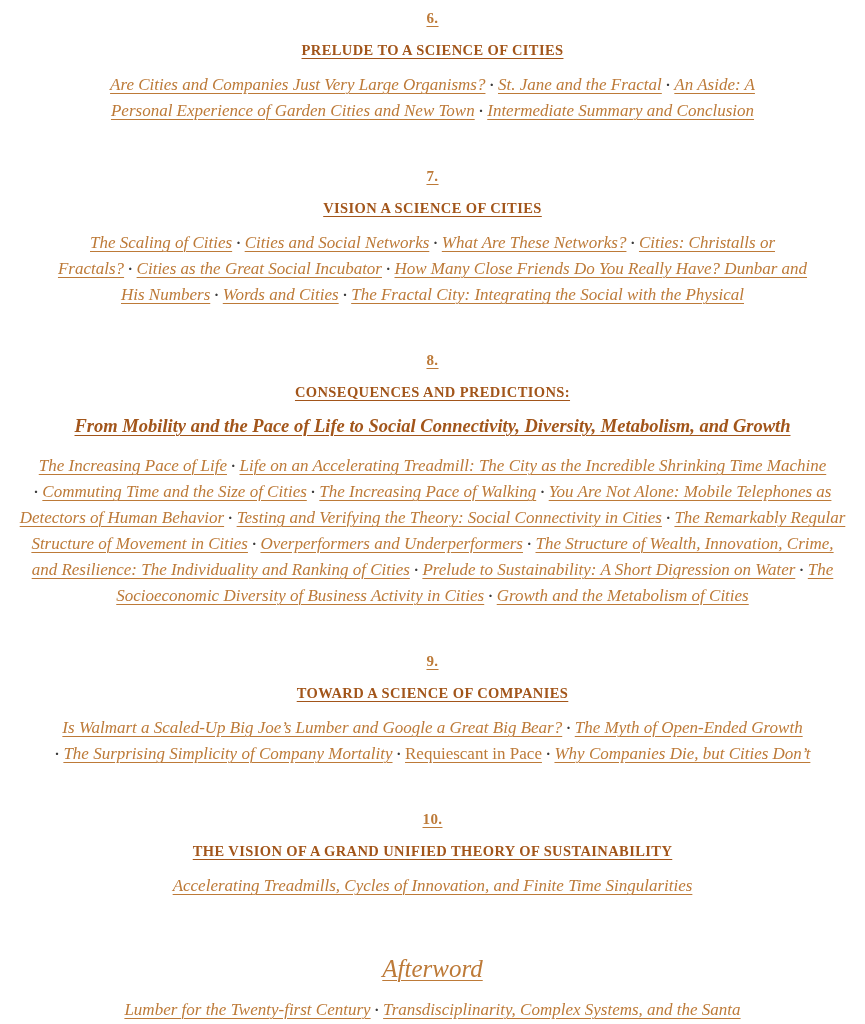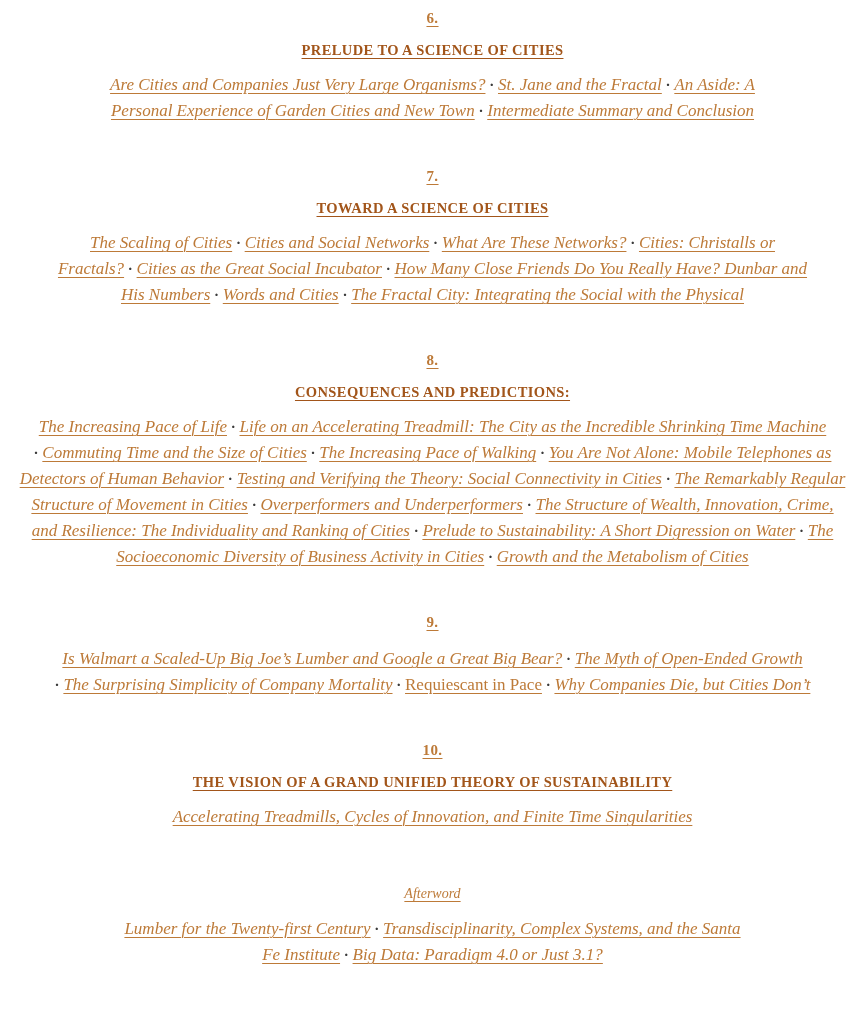--- a/index.html
+++ b/index.html
@@ -60,21 +60,21 @@
   .sep{
     font-style:normal;
     font-weight:700;
     color:var(--bullet);
     text-decoration:none;
     font-size:15px;
   }
   .upright{font-style:normal;}
   .afterword-title{
     margin:0 0 14px;
-    font-size:14px;
+    font-size:25px;
     font-style:italic;
     font-weight:400;
   }
   .afterword-title a{color:var(--link);}
   
   .w690{max-width:690px;}
   .w750{max-width:750px;}
   .w830{max-width:830px;text-align:center;}
   .w760{max-width:760px;text-align:center;}
   .w620{max-width:620px;}
@@ -85,32 +85,34 @@
 <main class="toc">
 
   <section class="section">
     <h3 class="chap-num"><a>6.</a></h3>
     <h2 class="chap-title"><a>PRELUDE TO A SCIENCE OF CITIES</a></h2>
     <p class="links w690"><a class="">Are Cities and Companies Just Very Large Organisms?</a><span class="sep"> ·&nbsp;</span><a class="">St. Jane and the Fractal</a><span class="sep"> ·&nbsp;</span><a class="">An Aside: A Personal Experience of Garden Cities and New Town</a><span class="sep"> ·&nbsp;</span><a class="">Intermediate Summary and Conclusion</a></p>
   </section>
 
   <section class="section">
     <h3 class="chap-num"><a>7.</a></h3>
-    <h2 class="chap-title"><a>TOWARD A SCIENCE OF CITIES</a></h2>
+    <h2 class="chap-title"><a>VISION A SCIENCE OF CITIES</a></h2>
     <p class="links w750"><a class="">The Scaling of Cities</a><span class="sep"> ·&nbsp;</span><a class="">Cities and Social Networks</a><span class="sep"> ·&nbsp;</span><a class="">What Are These Networks?</a><span class="sep"> ·&nbsp;</span><a class="">Cities: Christalls or Fractals?</a><span class="sep"> ·&nbsp;</span><a class="">Cities as the Great Social Incubator</a><span class="sep"> ·&nbsp;</span><a class="">How Many Close Friends Do You Really Have? Dunbar and His Numbers</a><span class="sep"> ·&nbsp;</span><a class="">Words and Cities</a><span class="sep"> ·&nbsp;</span><a class="">The Fractal City: Integrating the Social with the Physical</a></p>
   </section>
 
   <section class="section">
     <h3 class="chap-num"><a>8.</a></h3>
     <h2 class="chap-title"><a>CONSEQUENCES AND PREDICTIONS:</a></h2>
+    <h2 class="subtitle"><a>From Mobility and the Pace of Life to Social Connectivity, Diversity, Metabolism, and Growth</a></h2>
     <p class="links w830"><a class="">The Increasing Pace of Life</a><span class="sep"> ·&nbsp;</span><a class="">Life on an Accelerating Treadmill: The City as the Incredible Shrinking Time Machine</a><span class="sep"> ·&nbsp;</span><a class="">Commuting Time and the Size of Cities</a><span class="sep"> ·&nbsp;</span><a class="">The Increasing Pace of Walking</a><span class="sep"> ·&nbsp;</span><a class="">You Are Not Alone: Mobile Telephones as Detectors of Human Behavior</a><span class="sep"> ·&nbsp;</span><a class="">Testing and Verifying the Theory: Social Connectivity in Cities</a><span class="sep"> ·&nbsp;</span><a class="">The Remarkably Regular Structure of Movement in Cities</a><span class="sep"> ·&nbsp;</span><a class="">Overperformers and Underperformers</a><span class="sep"> ·&nbsp;</span><a class="">The Structure of Wealth, Innovation, Crime, and Resilience: The Individuality and Ranking of Cities</a><span class="sep"> ·&nbsp;</span><a class="">Prelude to Sustainability: A Short Digression on Water</a><span class="sep"> ·&nbsp;</span><a class="">The Socioeconomic Diversity of Business Activity in Cities</a><span class="sep"> ·&nbsp;</span><a class="">Growth and the Metabolism of Cities</a></p>
   </section>
 
   <section class="section">
     <h3 class="chap-num"><a>9.</a></h3>
+    <h2 class="chap-title"><a>TOWARD A SCIENCE OF COMPANIES</a></h2>
     <p class="links w760"><a class="">Is Walmart a Scaled-Up Big Joe’s Lumber and Google a Great Big Bear?</a><span class="sep"> ·&nbsp;</span><a class="">The Myth of Open-Ended Growth</a><span class="sep"> ·&nbsp;</span><a class="">The Surprising Simplicity of Company Mortality</a><span class="sep"> ·&nbsp;</span><a class="upright">Requiescant in Pace</a><span class="sep"> ·&nbsp;</span><a class="">Why Companies Die, but Cities Don’t</a></p>
   </section>
 
   <section class="section">
     <h3 class="chap-num"><a>10.</a></h3>
     <h2 class="chap-title"><a>THE VISION OF A GRAND UNIFIED THEORY OF SUSTAINABILITY</a></h2>
     <p class="links"><a class="">Accelerating Treadmills, Cycles of Innovation, and Finite Time Singularities</a></p>
   </section>
 
   <section class="section" style="margin-top:56px;">

